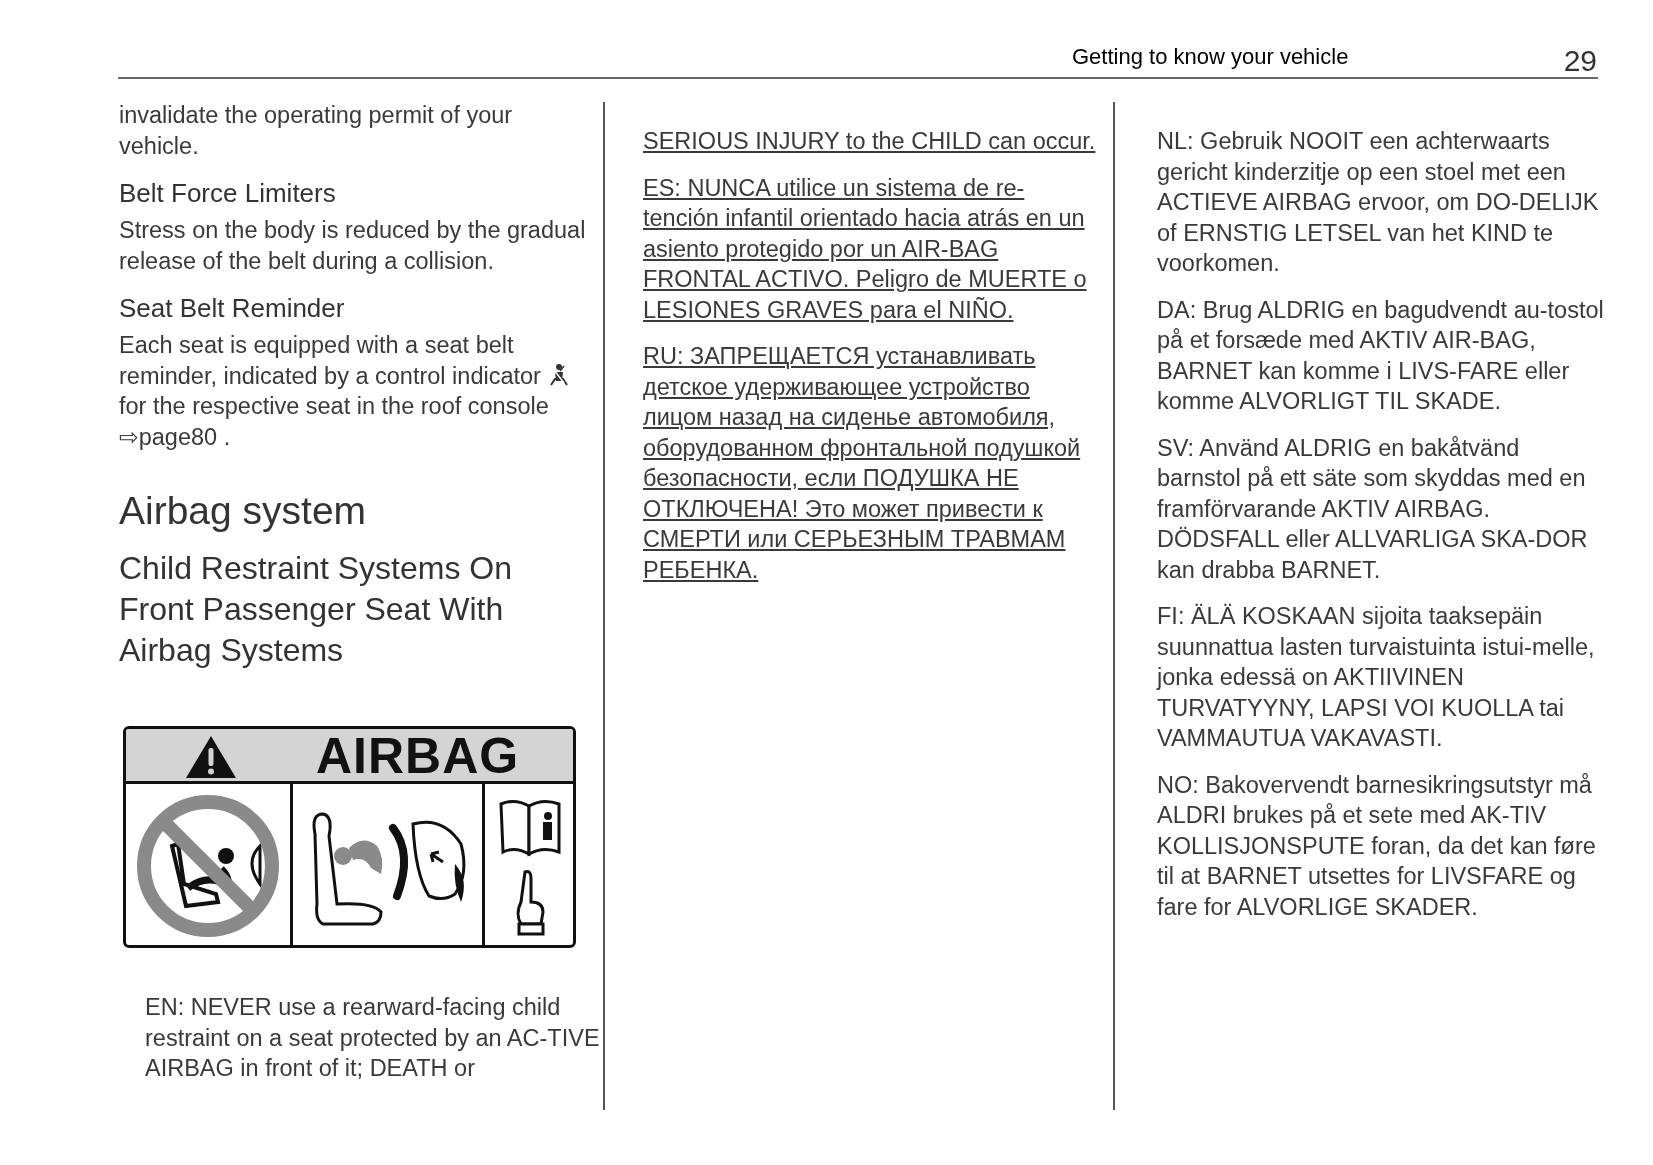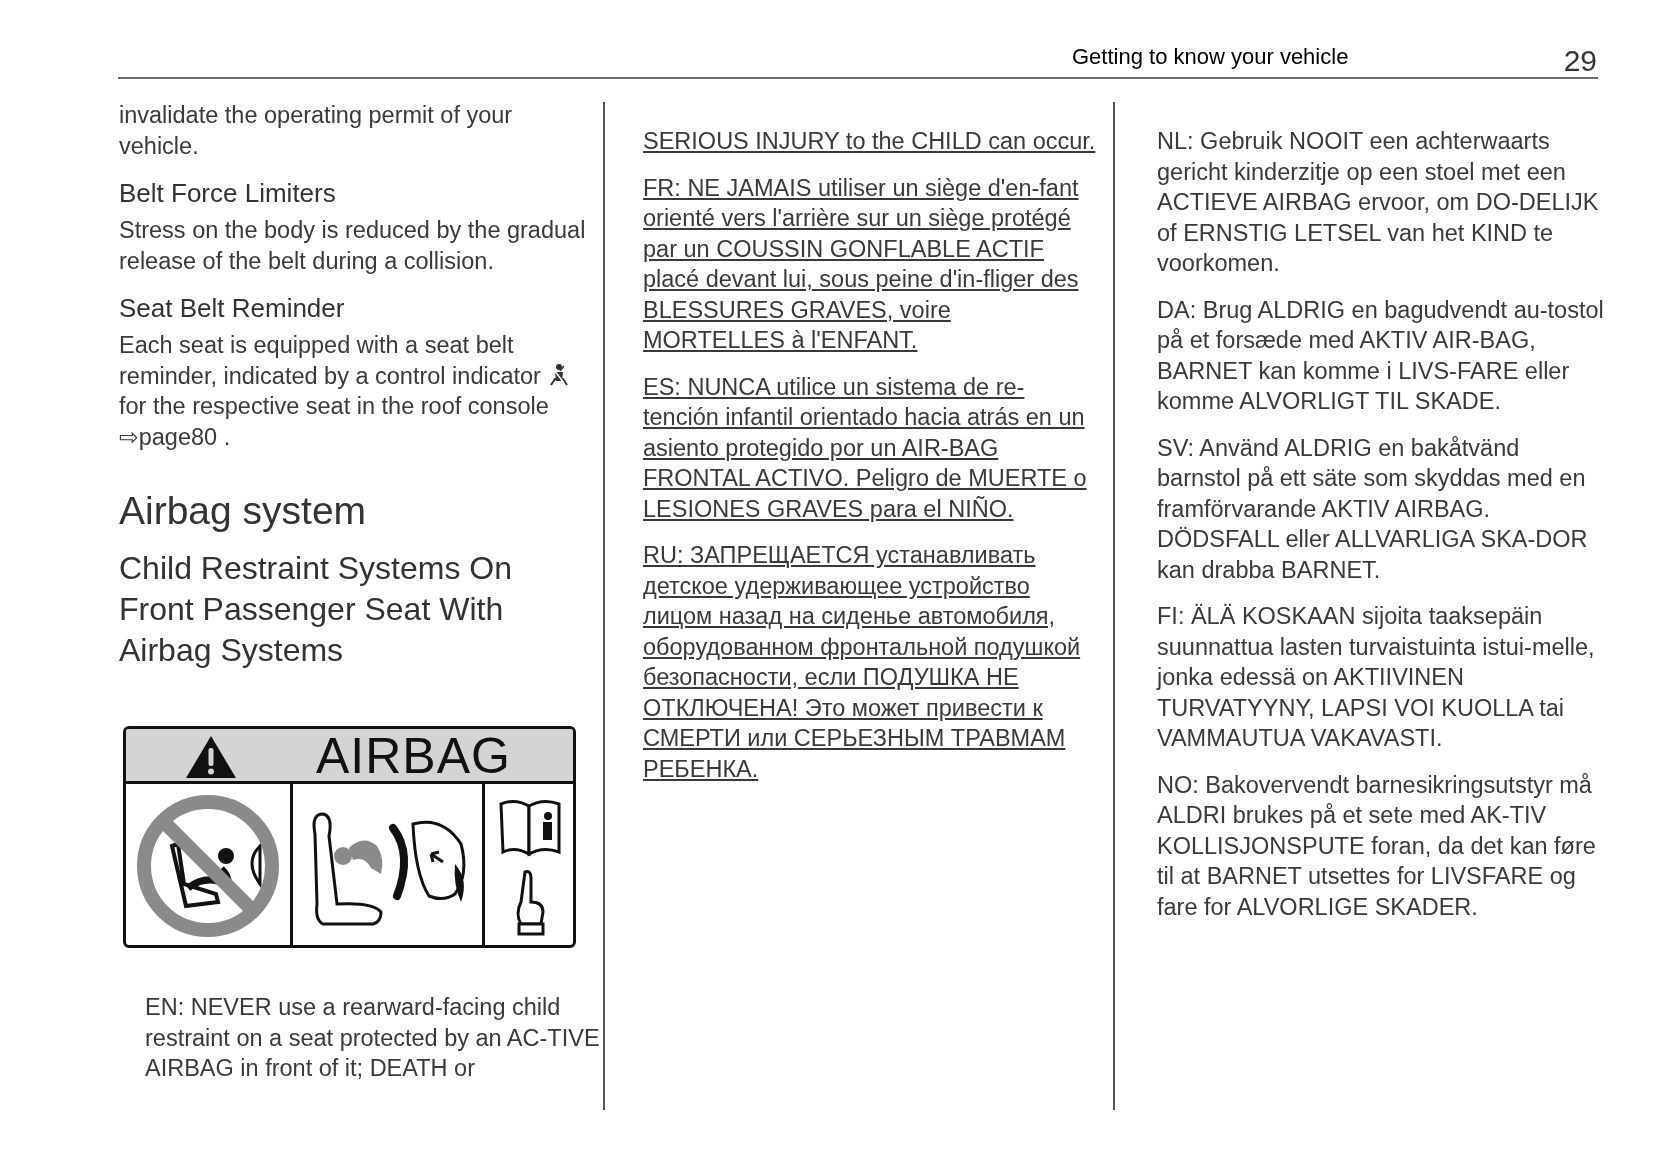--- a/index.html
+++ b/index.html
@@ -14,21 +14,21 @@
   .col1 { left: 119px; top: 100px; width: 470px; }
   .col2 { left: 643px; top: 126px; width: 455px; text-decoration: underline; }
   .col3 { left: 1157px; top: 126px; width: 450px; }
   .h3 { font-size: 26px; line-height: 32px; color: #333; margin: 0 0 6px 0; }
   .h1 { font-size: 39px; line-height: 46px; color: #333; margin: 36px 0 14px 0; }
   .h2 { font-size: 32px; line-height: 41px; color: #333; margin: 0 0 16px 0; }
   .inline-icon { display: inline-block; width: 24px; height: 24px; vertical-align: -3px; }
   .label { position: absolute; left: 123px; top: 726px; width: 453px; height: 222px;
            border: 3px solid #111; border-radius: 6px; box-sizing: border-box; background:#fff; overflow:hidden; }
   .label-head { height: 55px; background: #d4d4d4; border-bottom: 3px solid #111; position: relative; box-sizing: border-box; }
-  .label-title { position: absolute; left: 190px; top: 0px; font-size: 50px; font-weight: normal; color: #111; line-height: 55px; letter-spacing: 1px; }
+  .label-title { position: absolute; left: 190px; top: 0px; font-size: 50px; font-weight: bold; color: #111; line-height: 55px; letter-spacing: 1px; }
   .warn-tri { position: absolute; left: 58px; top: 5px; }
   .panel { position: absolute; top: 55px; bottom: 0; box-sizing: border-box; }
   .p1 { left: 0; width: 167px; border-right: 3px solid #111; }
   .p2 { left: 167px; width: 192px; border-right: 3px solid #111; }
   .p3 { left: 359px; right: 0; }
   .en-text { position: absolute; left: 145px; top: 992px; width: 460px; font-size: 23.5px; line-height: 30.5px; }
 </style>
 </head>
 <body>
 
@@ -102,21 +102,20 @@
       <path d="M40 6 Q46 4 46 12 L46 36 Q58 36 58 46 L56 58 L36 58 Q30 48 36 36 Z" fill="#fff" stroke="#111" stroke-width="3"></path>
       <rect x="34" y="58" width="24" height="10" fill="#fff" stroke="#111" stroke-width="3"></rect>
     </svg>
   </div>
 </div>
 
 <div class="en-text">EN: NEVER use a rearward-facing child restraint on a seat protected by an AC-TIVE AIRBAG in front of it; DEATH or</div>
 
 <div class="col col2">
   <p>SERIOUS INJURY to the CHILD can occur.</p>
-  <p>FR: NE JAMAIS utiliser un siège d'en-fant orienté vers l'arrière sur un siège protégé par un COUSSIN GONFLABLE ACTIF placé devant lui, sous peine d'in-fliger des BLESSURES GRAVES, voire MORTELLES à l'ENFANT.</p>
   <p>ES: NUNCA utilice un sistema de re-tención infantil orientado hacia atrás en un asiento protegido por un AIR-BAG FRONTAL ACTIVO. Peligro de MUERTE o LESIONES GRAVES para el NIÑO.</p>
   <p>RU: ЗАПРЕЩАЕТСЯ устанавливать детское удерживающее устройство лицом назад на сиденье автомобиля, оборудованном фронтальной подушкой безопасности, если ПОДУШКА НЕ ОТКЛЮЧЕНА! Это может привести к СМЕРТИ или СЕРЬЕЗНЫМ ТРАВМАМ РЕБЕНКА.</p>
 </div>
 
 <div class="col col3">
   <p>NL: Gebruik NOOIT een achterwaarts gericht kinderzitje op een stoel met een ACTIEVE AIRBAG ervoor, om DO-DELIJK of ERNSTIG LETSEL van het KIND te voorkomen.</p>
   <p>DA: Brug ALDRIG en bagudvendt au-tostol på et forsæde med AKTIV AIR-BAG, BARNET kan komme i LIVS-FARE eller komme ALVORLIGT TIL SKADE.</p>
   <p>SV: Använd ALDRIG en bakåtvänd barnstol på ett säte som skyddas med en framförvarande AKTIV AIRBAG. DÖDSFALL eller ALLVARLIGA SKA-DOR kan drabba BARNET.</p>
   <p>FI: ÄLÄ KOSKAAN sijoita taaksepäin suunnattua lasten turvaistuinta istui-melle, jonka edessä on AKTIIVINEN TURVATYYNY, LAPSI VOI KUOLLA tai VAMMAUTUA VAKAVASTI.</p>
   <p>NO: Bakovervendt barnesikringsutstyr må ALDRI brukes på et sete med AK-TIV KOLLISJONSPUTE foran, da det kan føre til at BARNET utsettes for LIVSFARE og fare for ALVORLIGE SKADER.</p>

